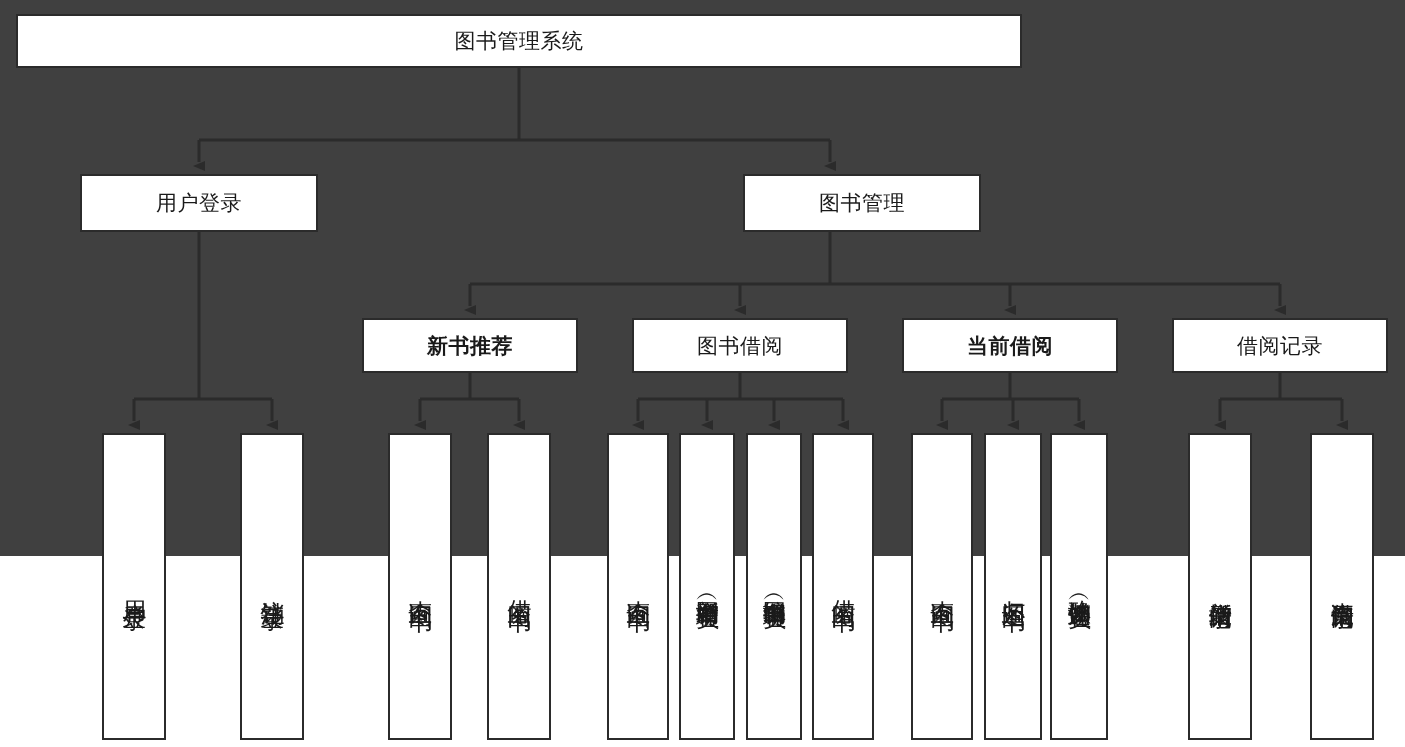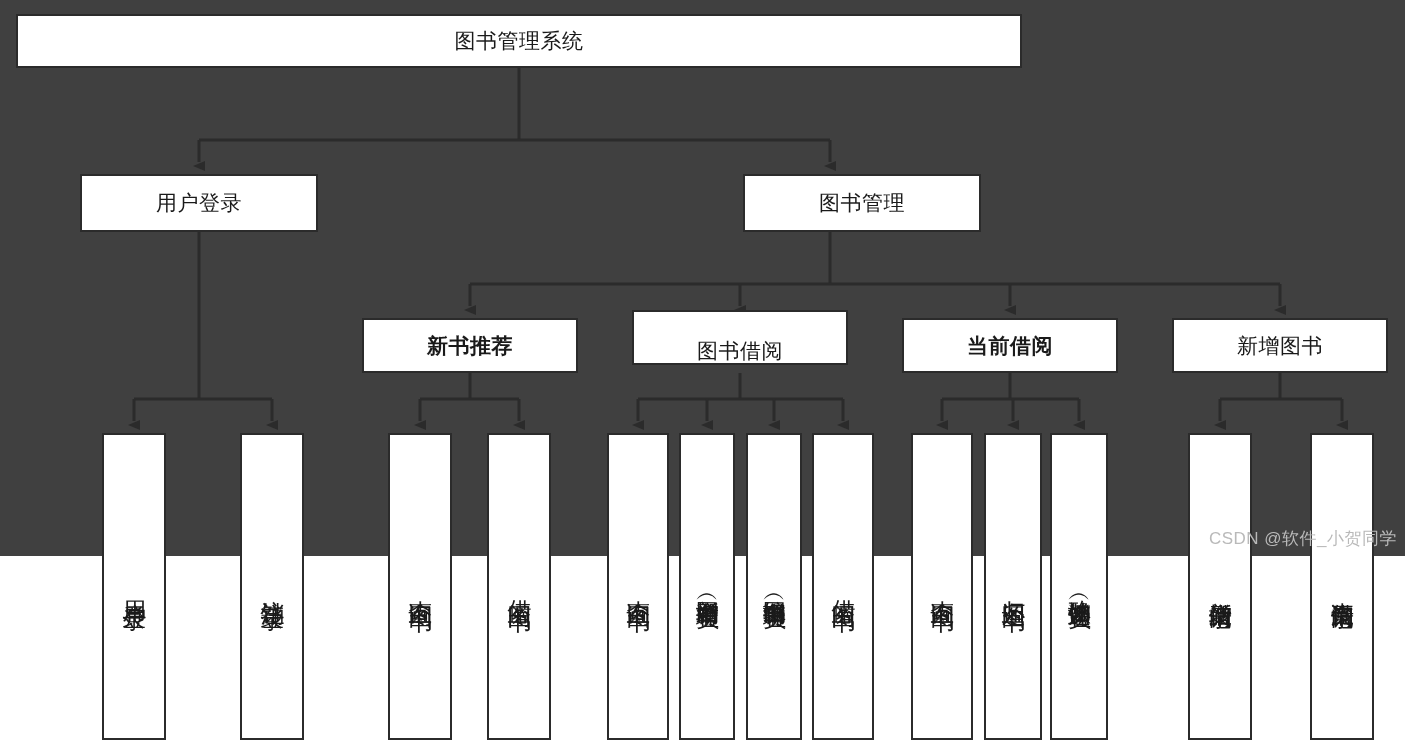--- a/index.html
+++ b/index.html
@@ -125,28 +125,28 @@
       </div>
       <div class="node horiz" style="left: 80px; top: 174px; width: 238px; height: 58px;">
         <span class="label">用户登录</span>
       </div>
       <div class="node horiz" style="left: 711px; top: 174px; width: 238px; height: 58px; margin-left: 32px;">
         <span class="label">图书管理</span>
       </div>
       <div class="node horiz" style="left: 362px; top: 318px; width: 216px; height: 55px; font-weight: bold;">
         <span class="label">新书推荐</span>
       </div>
-      <div class="node horiz" style="left: 632px; top: 310px; width: 216px; height: 55px; align-items: flex-end;">
+      <div class="node horiz" style="left: 632px; top: 318px; width: 216px; height: 55px;">
         <span class="label">图书借阅</span>
       </div>
       <div class="node horiz" style="left: 902px; top: 318px; width: 216px; height: 55px; font-weight: bold;">
         <span class="label">当前借阅</span>
       </div>
       <div class="node horiz" style="left: 1172px; top: 318px; width: 216px; height: 55px;">
-        <span class="label">新增图书</span>
+        <span class="label">借阅记录</span>
       </div>
       <div class="node vert" style="left: 102px; top: 433px; width: 64px; height: 307px;">
         <span class="label">用户登录</span>
       </div>
       <div class="node vert" style="left: 240px; top: 433px; width: 64px; height: 307px;">
         <span class="label">注销登录</span>
       </div>
       <div class="node vert" style="left: 388px; top: 433px; width: 64px; height: 307px;">
         <span class="label">查询图书</span>
       </div>
@@ -175,15 +175,14 @@
         <span class="label">确认归还（管理员）</span>
       </div>
       <div class="node vert tight" style="left: 1188px; top: 433px; width: 64px; height: 307px;">
         <span class="label">新增借阅记录</span>
       </div>
       <div class="node vert tight" style="left: 1310px; top: 433px; width: 64px; height: 307px;">
         <span class="label">查询借阅记录</span>
       </div>
     </div>
 
-  <div id="watermark">CSDN @软件_小贺同学</div>
 
 </div>
 
 </body></html>

